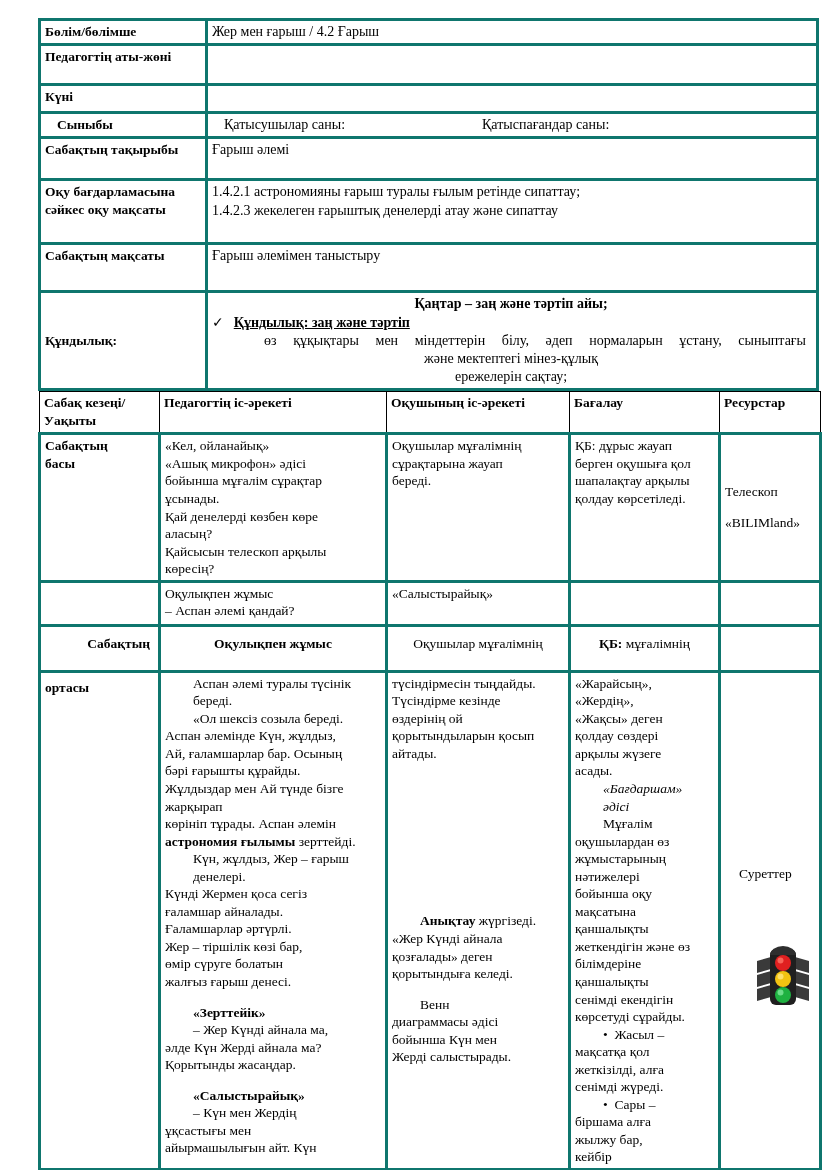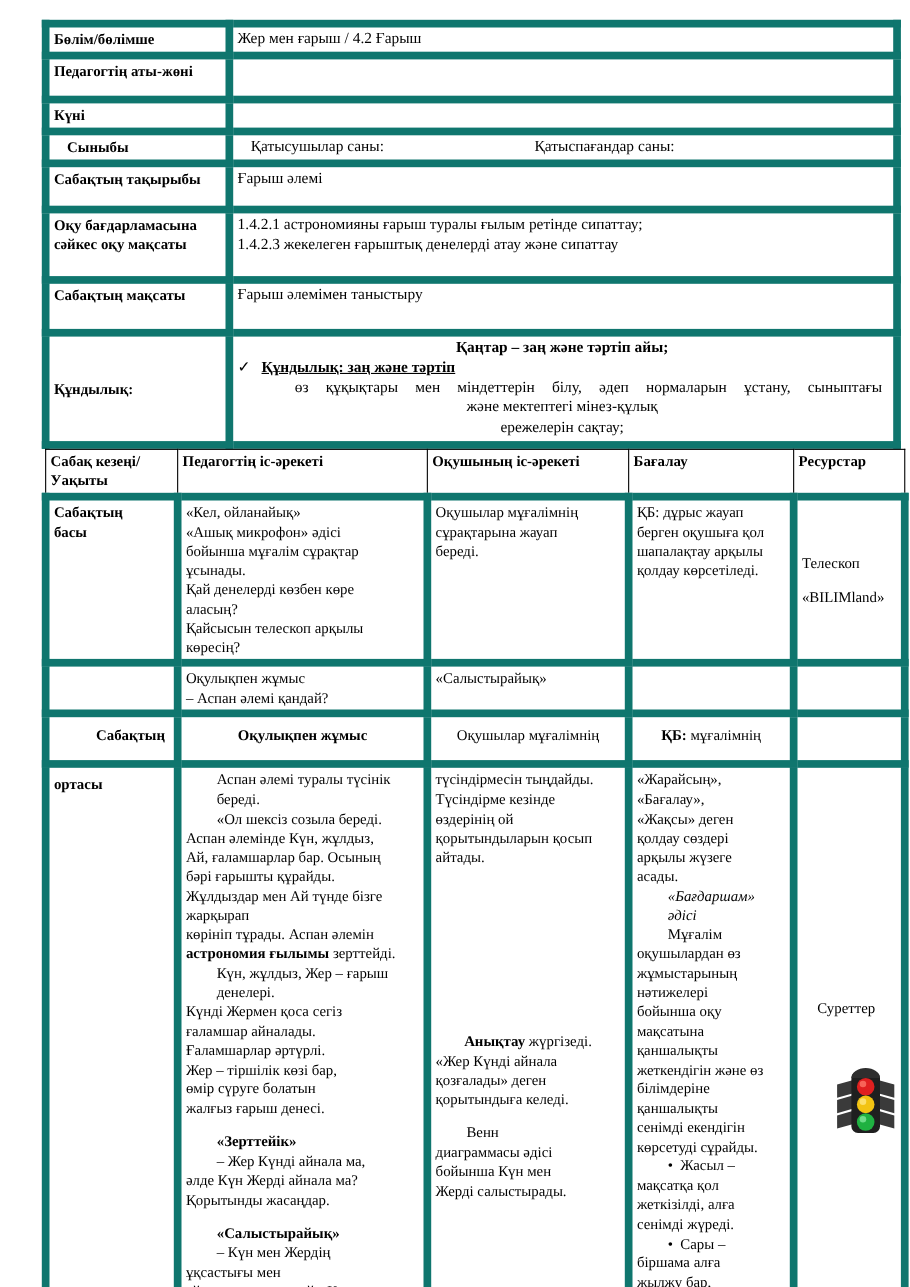--- a/index.html
+++ b/index.html
@@ -22,21 +22,21 @@
     top: 18px;
     width: 781px;
   }
 
   table {
     border-collapse: collapse;
     width: 781px;
     table-layout: fixed;
   }
   td {
-    border: 7px solid #0f766e;
+    border: 3px solid #0f766e;
     vertical-align: top;
     padding: 2px 4px 2px 4px;
     font-size: 13.5px;
     line-height: 1.30;
   }
 
   
   .info-table td.label {
     width: 167px;
     font-weight: bold;
@@ -156,21 +156,21 @@
   .teacher-col p { margin: 0; }
   .teacher-col .hang { padding-left: 28px; }
   .blank { height: 13px; }
 
   .res-col {
     position: relative;
     height: 100%;
   }
   .res-label {
     position: absolute;
-    top: 208px;
+    top: 190px;
     left: 14px;
     white-space: nowrap;
   }
   .traffic-wrap {
     position: absolute;
     top: 262px;
     left: 28px;
   }
 </style>
 </head>
@@ -360,21 +360,21 @@
 
           <p class="p blank"></p>
           <p class="p ind">Венн</p>
           <p class="p">диаграммасы әдісі</p>
           <p class="p">бойынша Күн мен</p>
           <p class="p">Жерді салыстырады.</p>
         </td>
 
         <td>
           <p class="p">«Жарайсың»,</p>
-          <p class="p">«Бағалау»,</p>
+          <p class="p">«Жердің»,</p>
           <p class="p">«Жақсы» деген</p>
           <p class="p">қолдау  сөздері</p>
           <p class="p">арқылы  жүзеге</p>
           <p class="p">асады.</p>
 
           <p class="p ind i">«Бағдаршам»</p>
           <p class="p ind i">әдісі</p>
           <p class="p ind">Мұғалім</p>
           <p class="p">оқушылардан өз</p>
           <p class="p">жұмыстарының</p>

